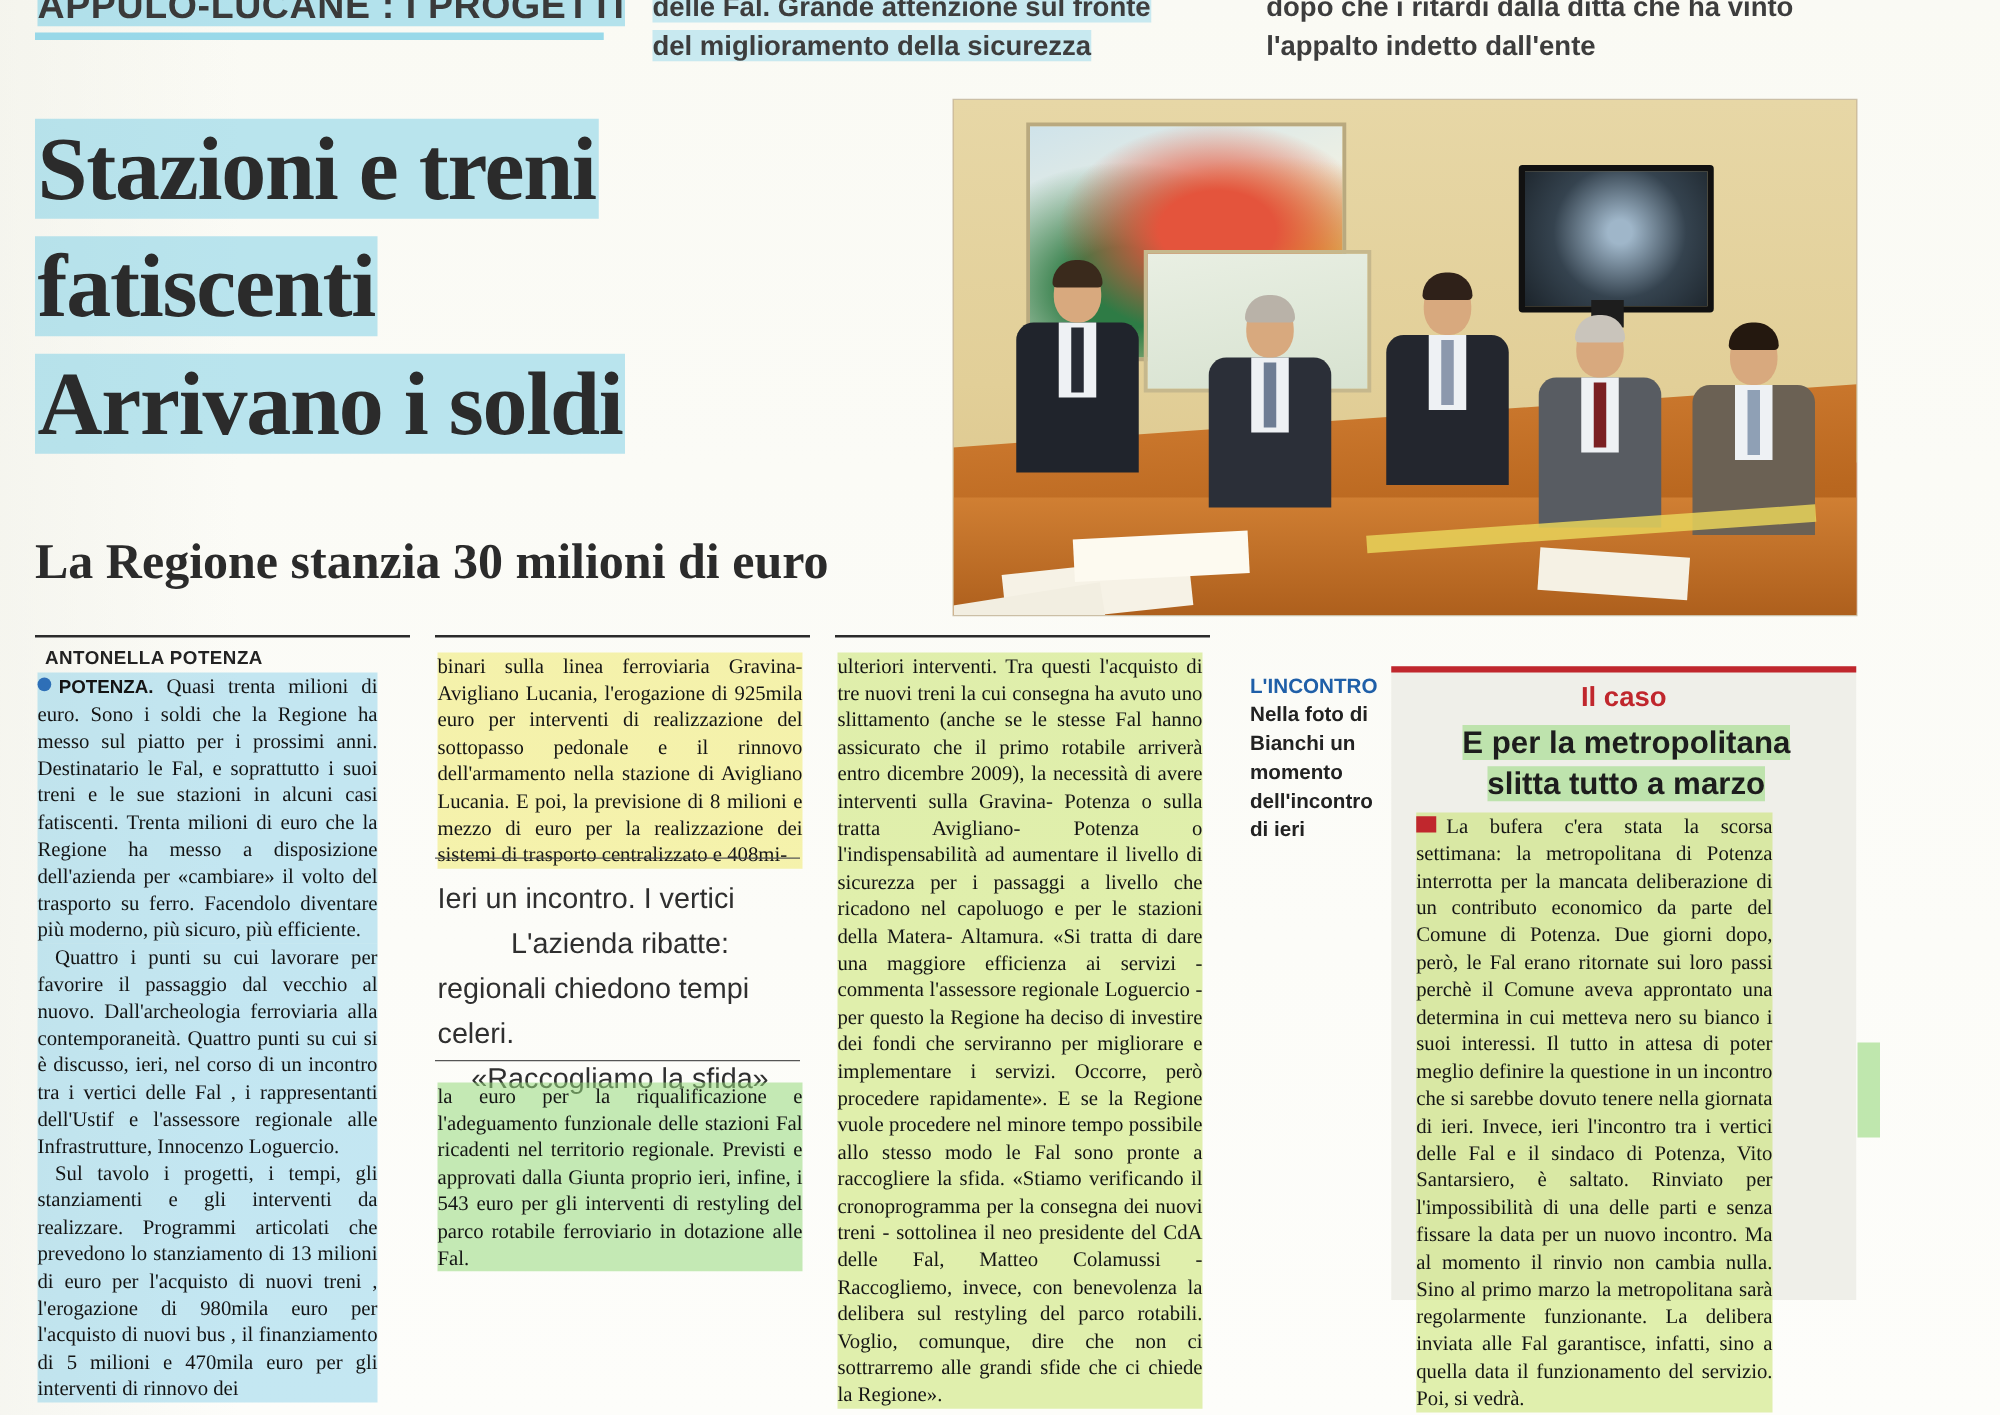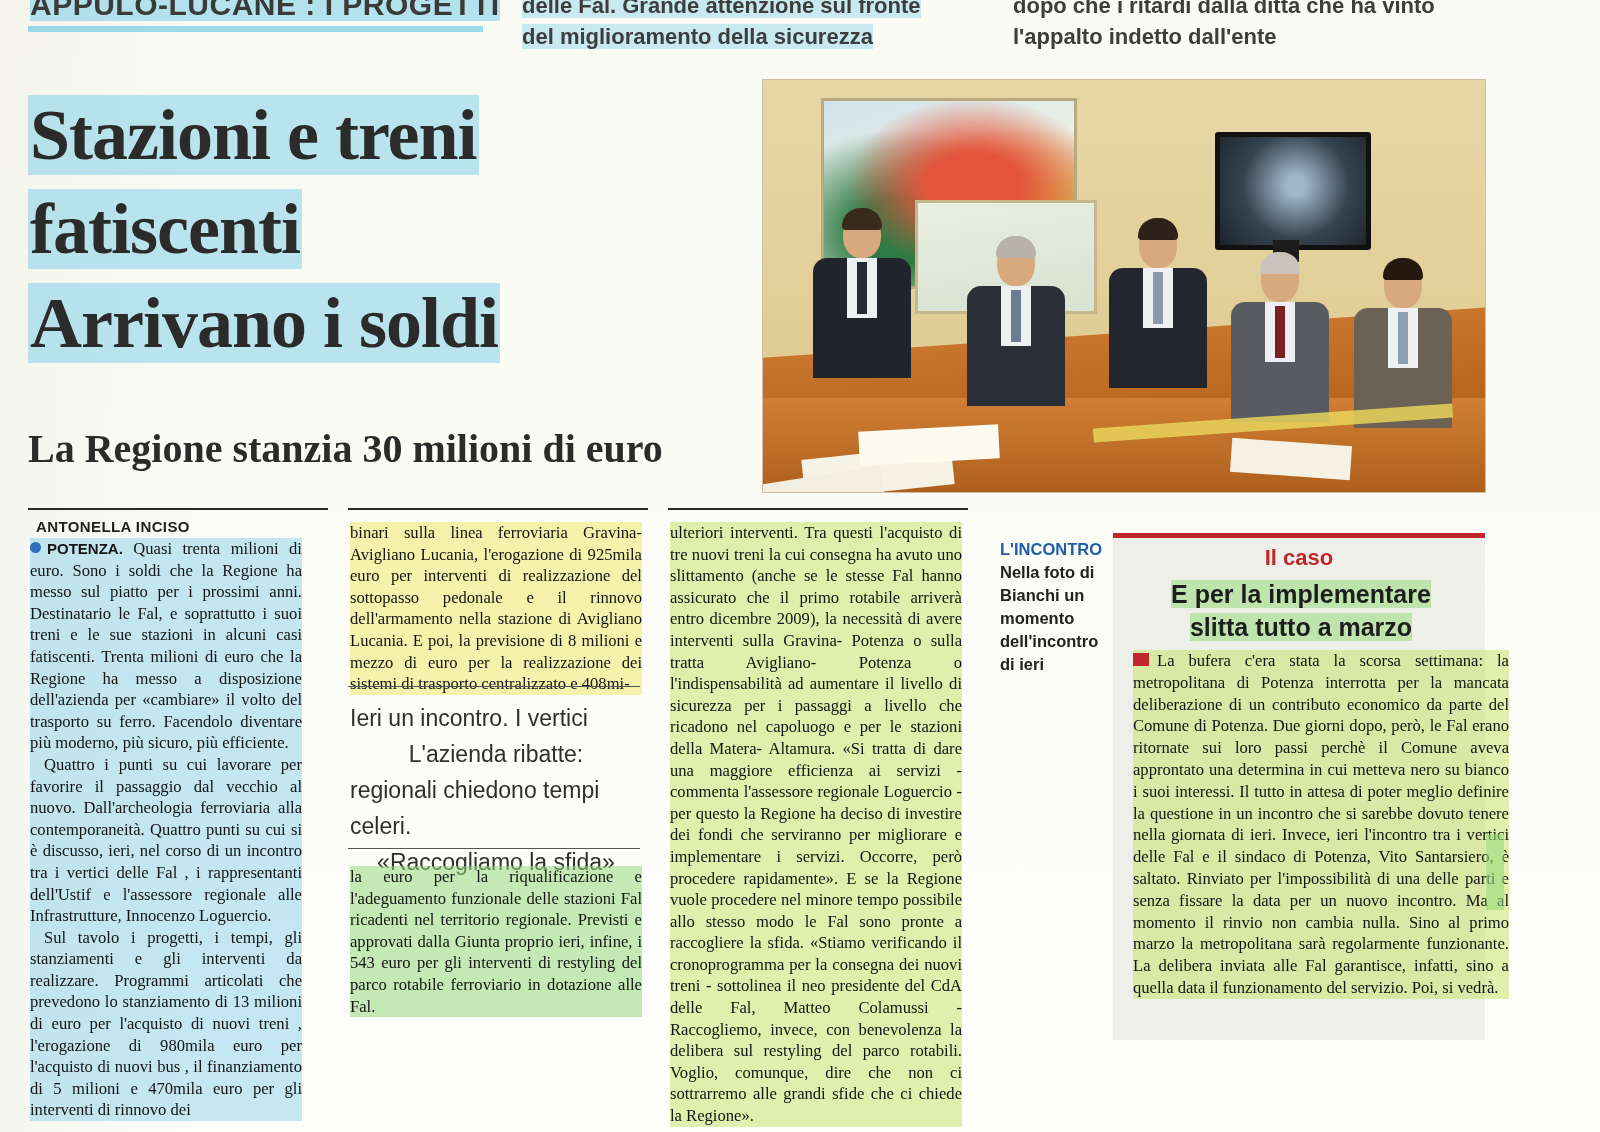--- a/index.html
+++ b/index.html
@@ -235,21 +235,21 @@
   .caso-title {
     position: absolute; left: 1123px; top: 578px; width: 356px;
     text-align: center;
     font-family: "Liberation Sans", sans-serif;
     font-weight: bold;
     font-size: 25px;
     line-height: 33px;
     color: #1d1d1d;
   }
   .caso-body {
-    position: absolute; left: 1133px; top: 650px; width: 376px;
+    position: absolute; left: 1133px; top: 650px; width: 285px;
     font-family: "Liberation Serif", serif;
     font-size: 16.6px;
     line-height: 21.8px;
     text-align: justify;
     color: #141414;
   }
   .redsq {
     display:inline-block; width:16px; height:13px; background:#c0272d; margin-right:8px;
   }
   .edge-green {
@@ -334,21 +334,21 @@
     <div class="paper1"></div>
     <div class="paper2"></div>
     <div class="paper3"></div>
     <div class="paper4"></div>
   </div>
 
   <div class="hairline" style="left:28px; top:508px; width:300px;"></div>
   <div class="hairline" style="left:348px; top:508px; width:300px;"></div>
   <div class="hairline" style="left:668px; top:508px; width:300px;"></div>
 
-  <div class="byline" style="left:36px; top:518px;">ANTONELLA INCISO</div>
+  <div class="byline" style="left:36px; top:518px;">ANTONELLA POTENZA</div>
 
   <div class="col" style="left:30px; top:538px; width:272px;">
     <p class="first hl-cyan"><span class="dot"></span><span class="place">POTENZA.</span> <span>Quasi trenta milioni di euro. Sono i soldi che la Regione ha messo sul piatto per i prossimi anni. Destinatario le Fal, e soprattutto i suoi treni e le sue stazioni in alcuni casi fatiscenti. Trenta milioni di euro che la Regione ha messo a disposizione dell'azienda per «cambiare» il volto del trasporto su ferro. Facendolo diventare più moderno, più sicuro, più efficiente.</span></p>
     <p class="hl-cyan">Quattro i punti su cui lavorare per favorire il passaggio dal vecchio al nuovo. Dall'archeologia ferroviaria alla contemporaneità. Quattro punti su cui si è discusso, ieri, nel corso di un incontro tra i vertici delle Fal , i rappresentanti dell'Ustif e l'assessore regionale alle Infrastrutture, Innocenzo Loguercio.</p>
     <p class="hl-cyan">Sul tavolo i progetti, i tempi, gli stanziamenti e gli interventi da realizzare. Programmi articolati che prevedono lo stanziamento di 13 milioni di euro per l'acquisto di nuovi treni , l'erogazione di 980mila euro per l'acquisto di nuovi bus , il finanziamento di 5 milioni e 470mila euro per gli interventi di rinnovo dei</p>
   </div>
 
   <div class="col" style="left:350px; top:522px; width:292px;">
     <p class="first hl-yellow">binari sulla linea ferroviaria Gravina- Avigliano Lucania, l'erogazione di 925mila euro per interventi di realizzazione del sottopasso pedonale e il rinnovo dell'armamento nella stazione di Avigliano Lucania. E poi, la previsione di 8 milioni e mezzo di euro per la realizzazione dei sistemi di trasporto centralizzato e 408mi-</p>
   </div>
@@ -371,21 +371,21 @@
   </div>
 
   <div class="incontro" style="left:1000px; top:538px; width:100px;">
     <div class="ttl">L'INCONTRO</div>
     <div>Nella foto di Bianchi un momento dell'incontro di ieri</div>
   </div>
 
   <div class="caso-box"></div>
   <div class="caso-kicker">Il caso</div>
   <div class="caso-title">
-    <span class="hl-green">E per la implementare</span><br>
+    <span class="hl-green">E per la metropolitana</span><br>
     <span class="hl-green">slitta tutto a marzo</span>
   </div>
   <div class="caso-body hl-ygreen">
     <span class="redsq"></span><span>La bufera c'era stata la scorsa settimana: la metropolitana di Potenza interrotta per la mancata deliberazione di un contributo economico da parte del Comune di Potenza. Due giorni dopo, però, le Fal erano ritornate sui loro passi perchè il Comune aveva approntato una determina in cui metteva nero su bianco i suoi interessi. Il tutto in attesa di poter meglio definire la questione in un incontro che si sarebbe dovuto tenere nella giornata di ieri. Invece, ieri l'incontro tra i vertici delle Fal e il sindaco di Potenza, Vito Santarsiero, è saltato. Rinviato per l'impossibilità di una delle parti e senza fissare la data per un nuovo incontro. Ma al momento il rinvio non cambia nulla. Sino al primo marzo la metropolitana sarà regolarmente funzionante. La delibera inviata alle Fal garantisce, infatti, sino a quella data il funzionamento del servizio. Poi, si vedrà.</span>
   </div>
   <div class="edge-green"></div>
 
 </div>
 
 </body></html>

